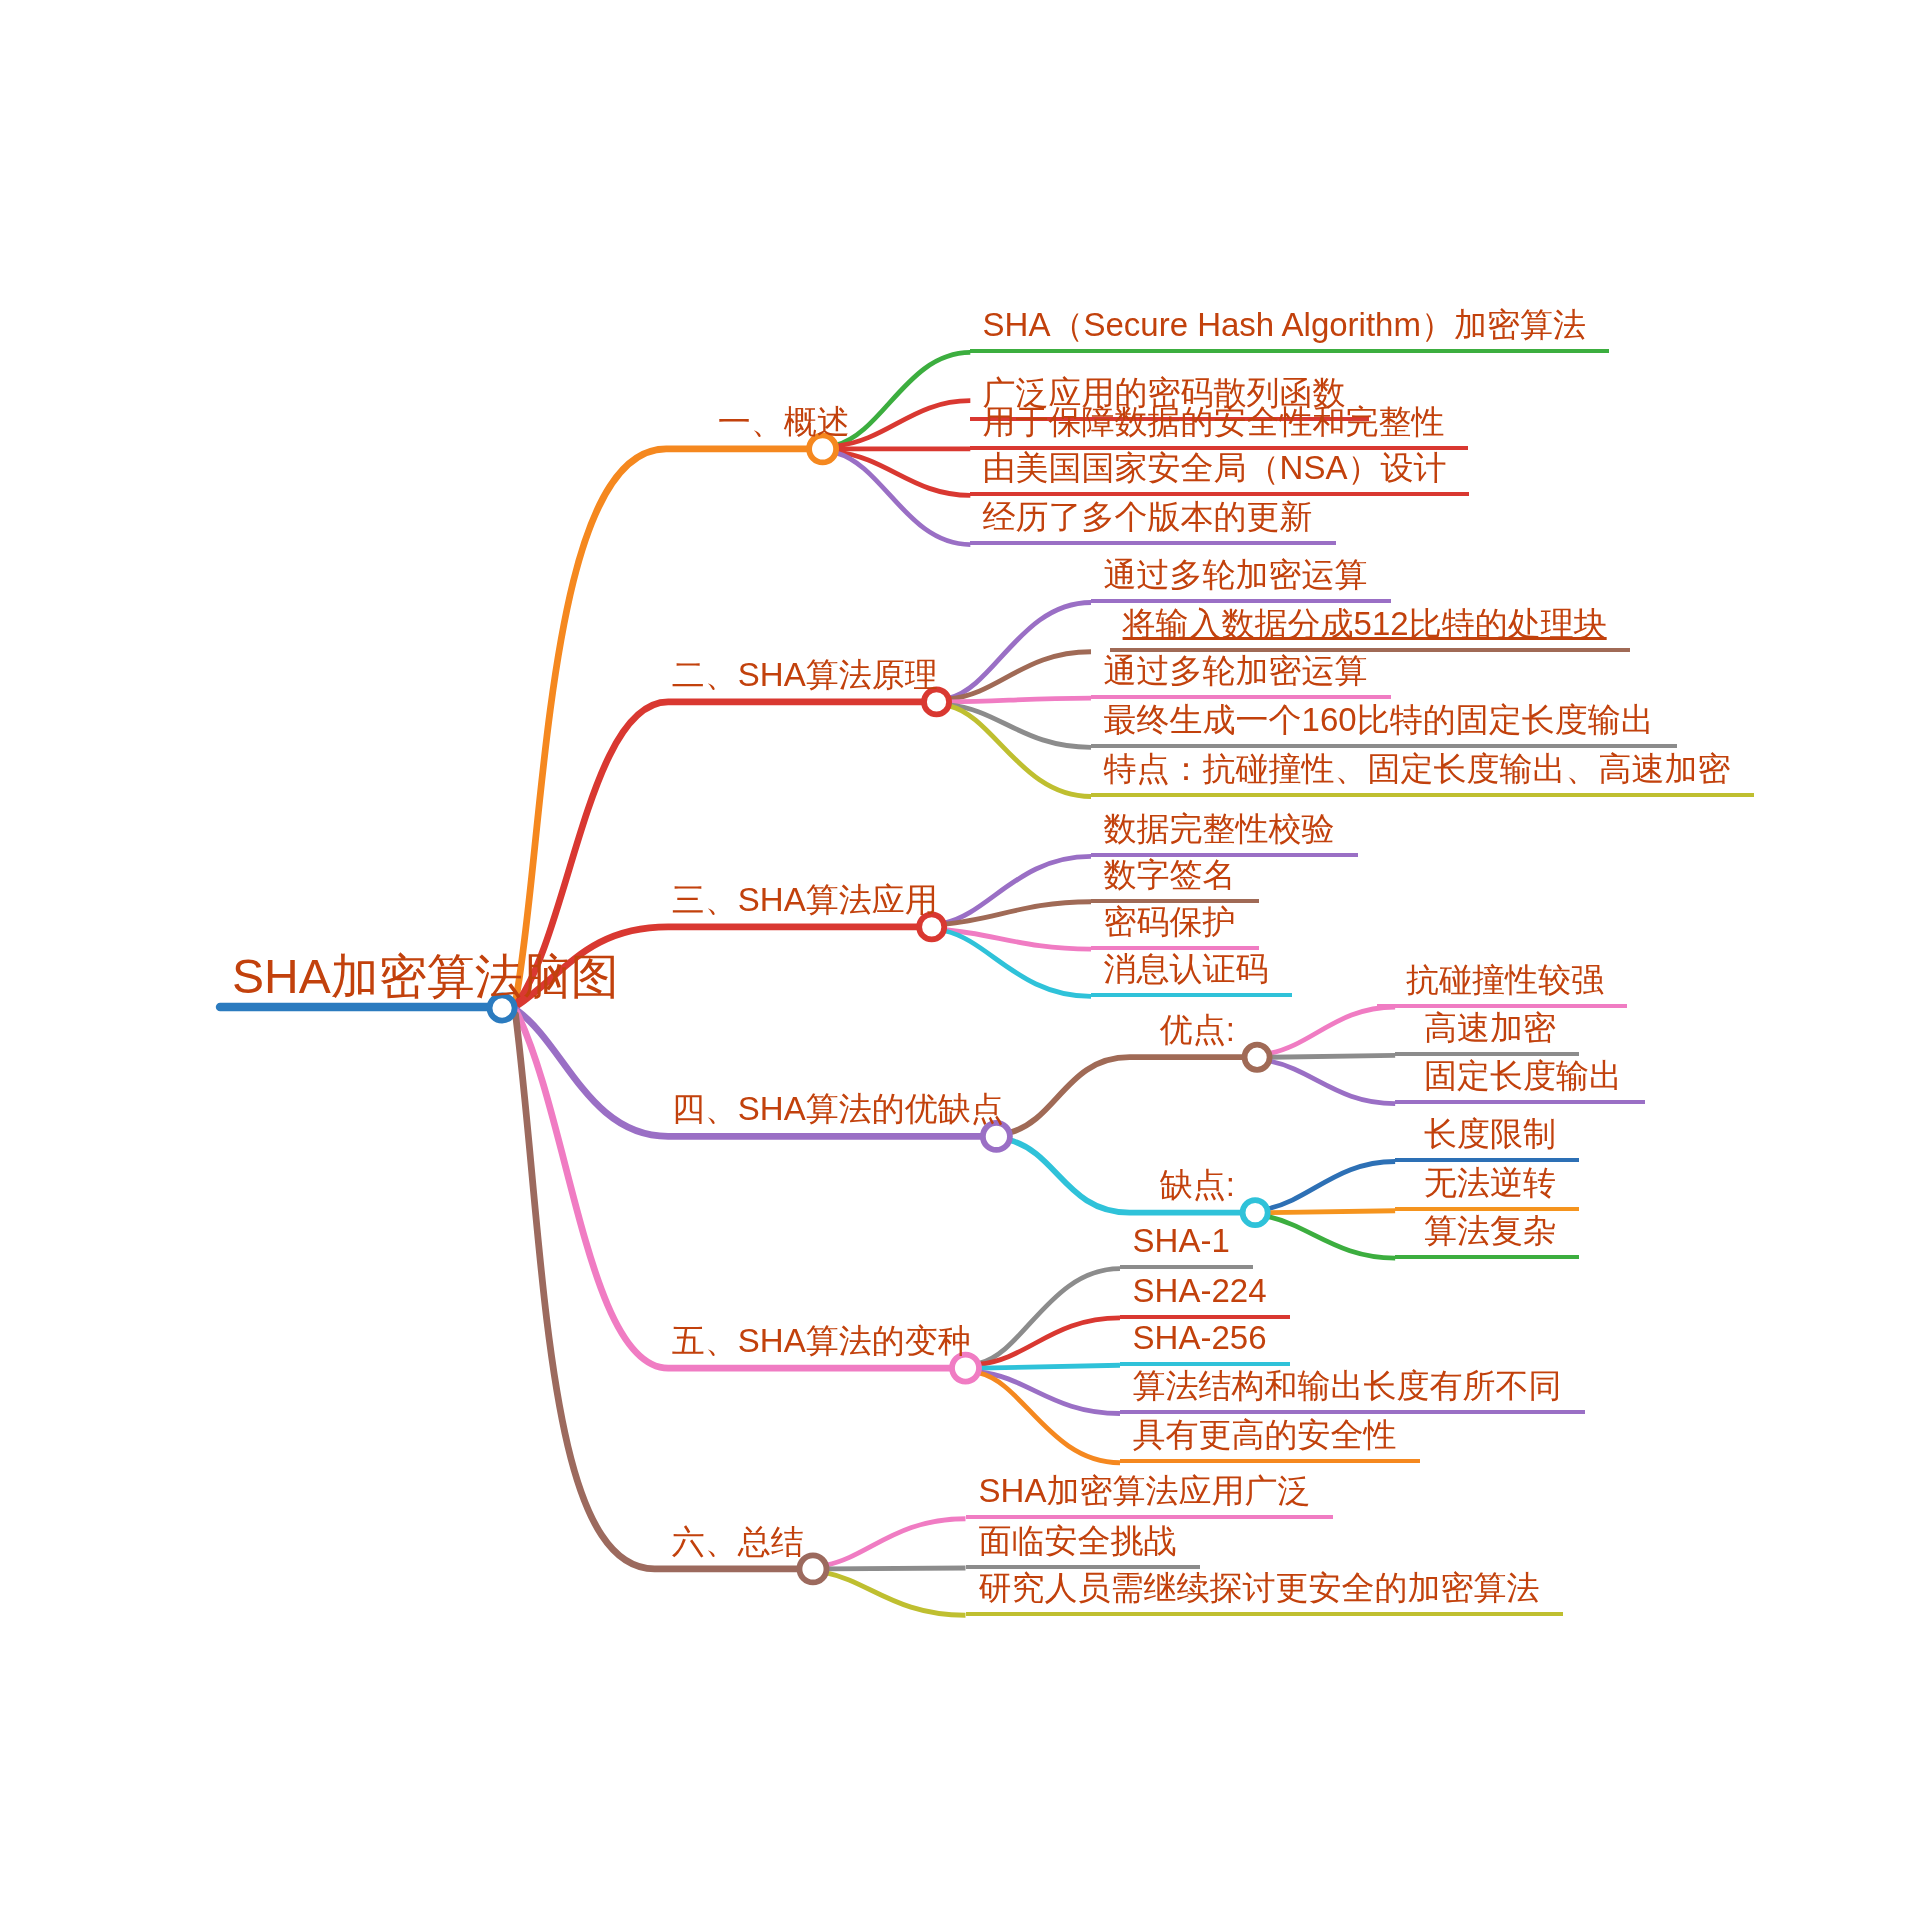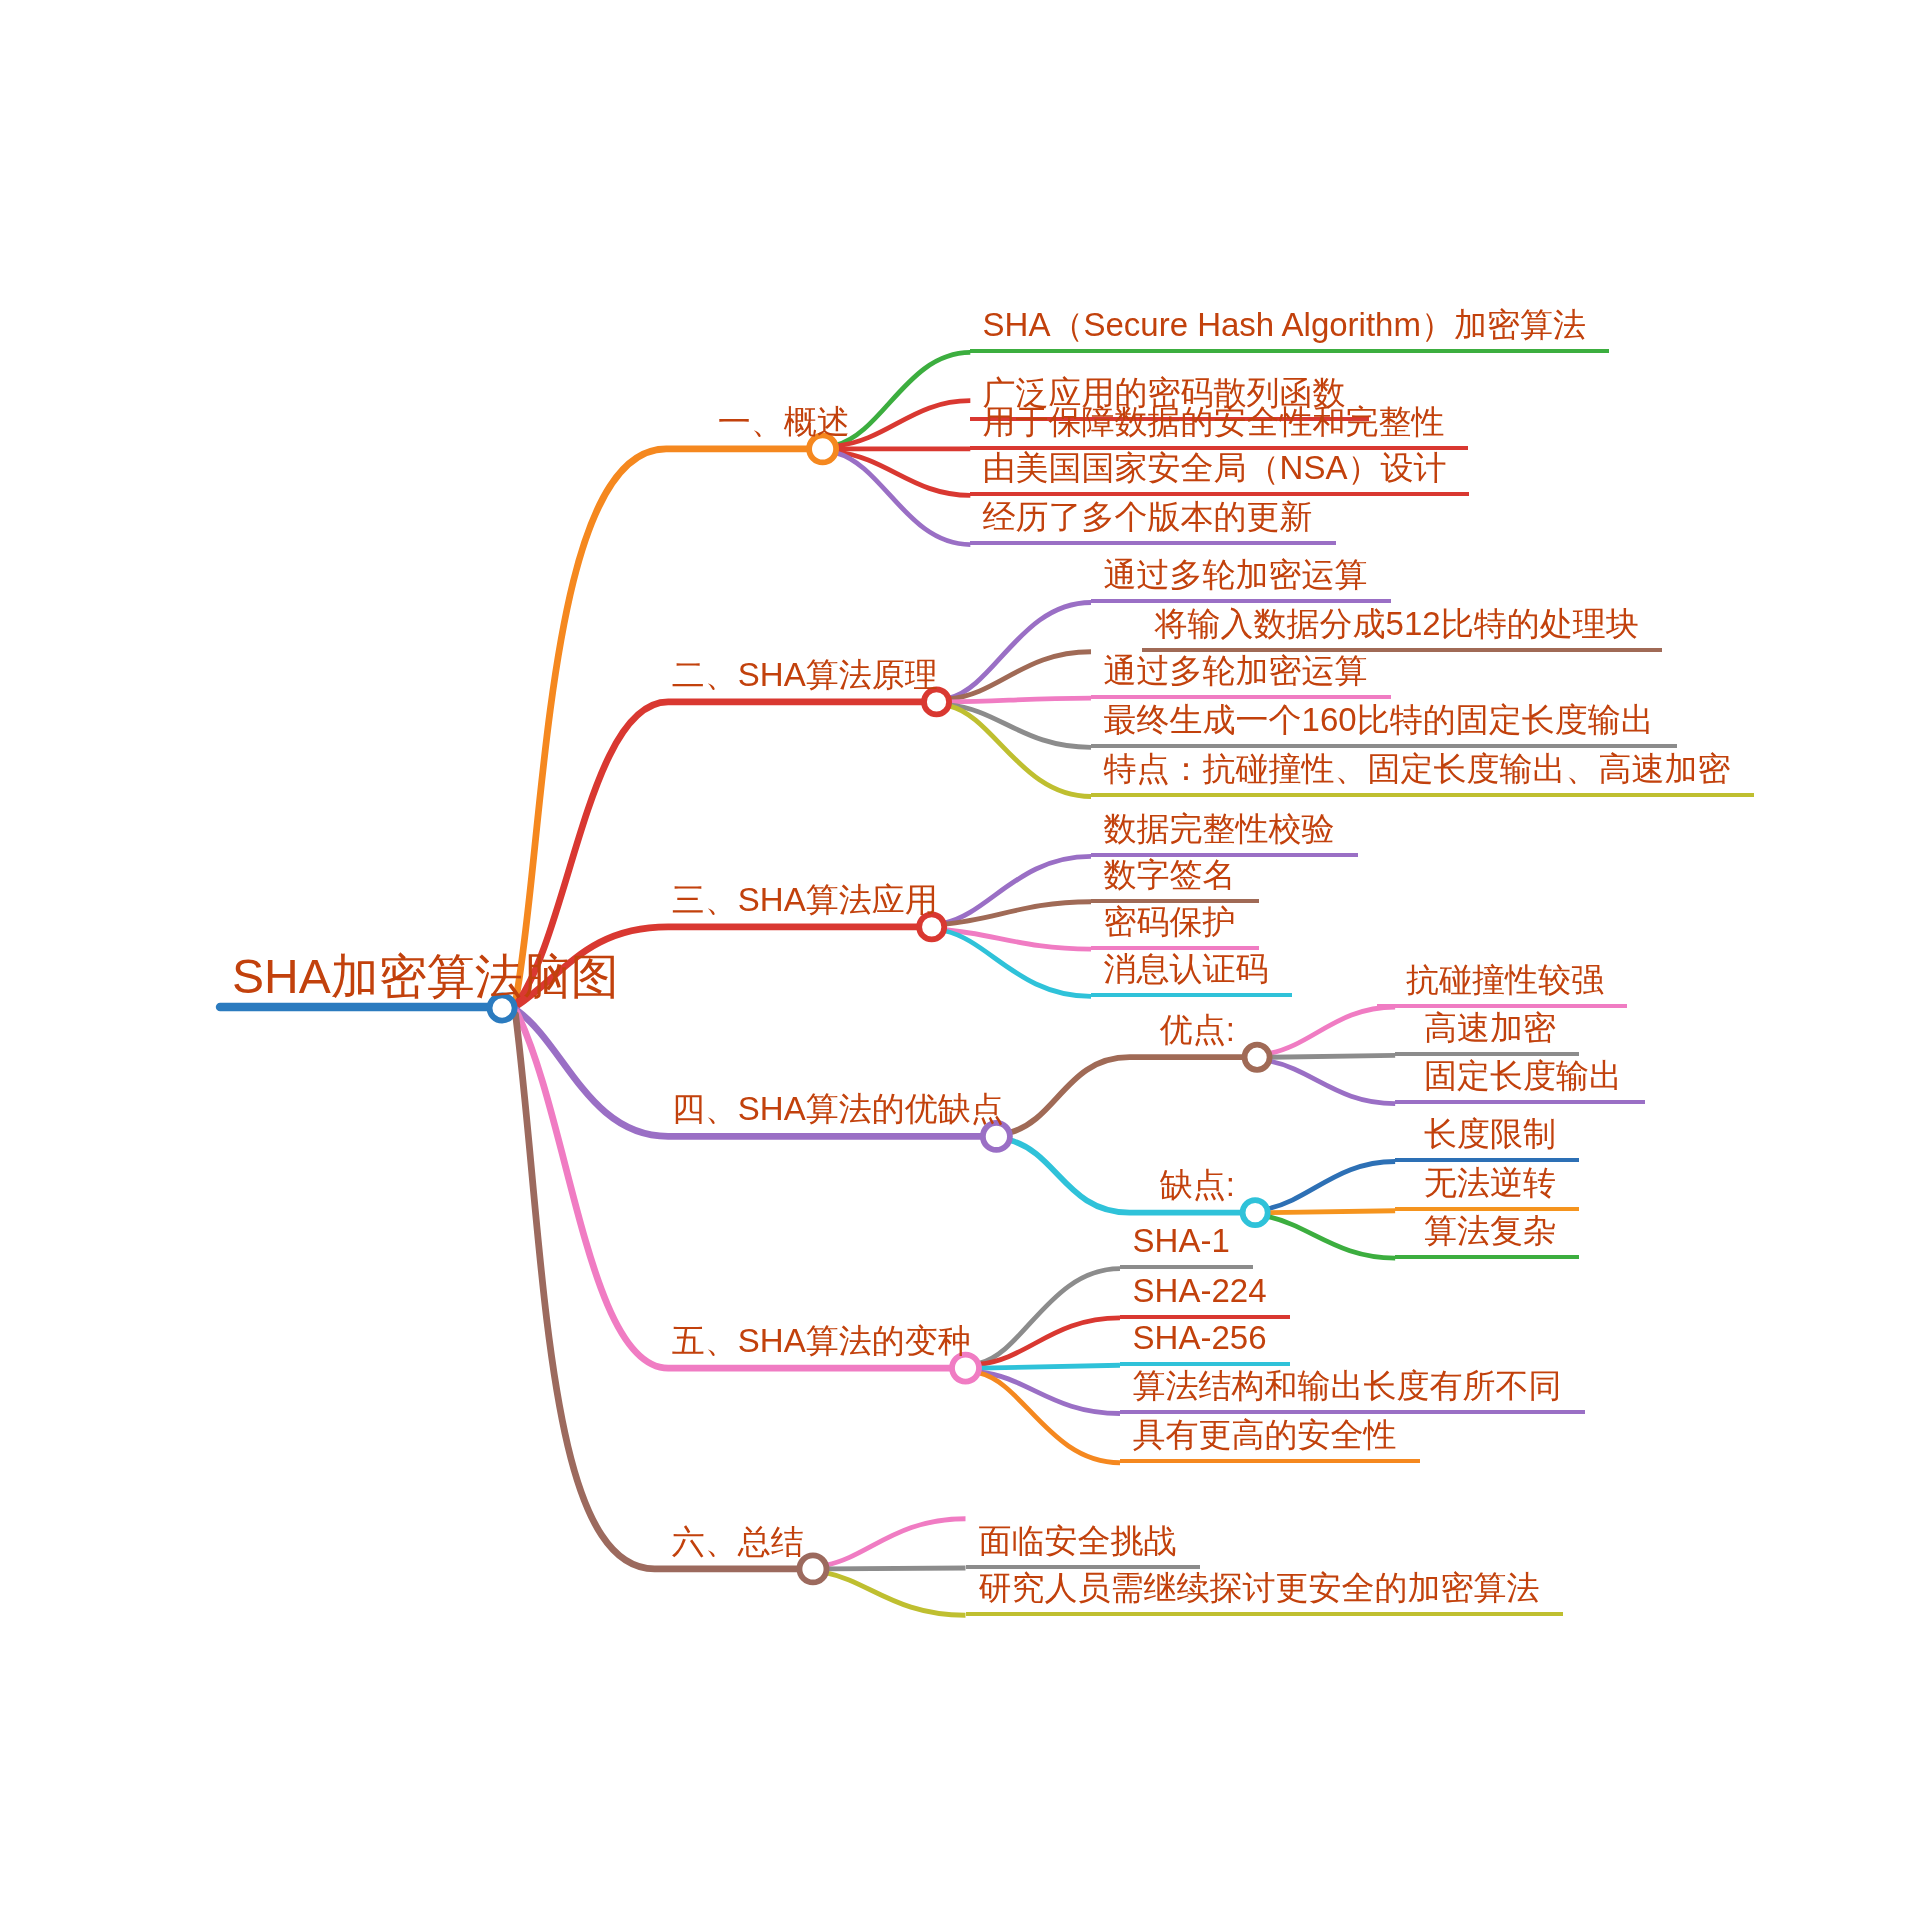--- a/index.html
+++ b/index.html
@@ -86,21 +86,21 @@
 <div class="lbl topic" style="left:666px;top:1320px;">五、SHA算法的变种</div>
 <div class="lbl topic" style="left:666px;top:1521px;">六、总结</div>
 
 <div class="lbl child" style="left: 970px; top: 304px; border-bottom-color: rgb(60, 174, 63);">SHA（Secure Hash Algorithm）加密算法</div>
 <div class="lbl child" style="left: 970px; top: 352px; border-bottom-color: rgb(217, 56, 49); margin-top: 20px;">广泛应用的密码散列函数</div>
 <div class="lbl child" style="left: 970px; top: 401px; border-bottom-color: rgb(217, 56, 49);">用于保障数据的安全性和完整性</div>
 <div class="lbl child" style="left: 970px; top: 447px; border-bottom-color: rgb(217, 56, 49);">由美国国家安全局（NSA）设计</div>
 <div class="lbl child" style="left: 970px; top: 496px; border-bottom-color: rgb(154, 111, 197);">经历了多个版本的更新</div>
 
 <div class="lbl child" style="left: 1091px; top: 554px; border-bottom-color: rgb(154, 111, 197);">通过多轮加密运算</div>
-<div class="lbl child" style="left: 1142px; top: 603px; border-bottom-color: rgb(160, 106, 86);">将输入数据分成512比特的处理块</div>
+<div class="lbl child" style="left: 1110px; top: 603px; border-bottom-color: rgb(160, 106, 86); text-decoration: underline;">将输入数据分成512比特的处理块</div>
 <div class="lbl child" style="left: 1091px; top: 650px; border-bottom-color: rgb(240, 124, 195);">通过多轮加密运算</div>
 <div class="lbl child" style="left: 1091px; top: 699px; border-bottom-color: rgb(140, 140, 140);">最终生成一个160比特的固定长度输出</div>
 <div class="lbl child" style="left: 1091px; top: 748px; border-bottom-color: rgb(191, 191, 48);">特点：抗碰撞性、固定长度输出、高速加密</div>
 
 <div class="lbl child" style="left: 1091px; top: 808px; border-bottom-color: rgb(154, 111, 197);">数据完整性校验</div>
 <div class="lbl child" style="left: 1091px; top: 854px; border-bottom-color: rgb(160, 106, 86);">数字签名</div>
 <div class="lbl child" style="left: 1091px; top: 901px; border-bottom-color: rgb(240, 124, 195);">密码保护</div>
 <div class="lbl child" style="left: 1091px; top: 948px; border-bottom-color: rgb(47, 194, 217);">消息认证码</div>
 
 <div class="lbl topic" style="left:1154px;top:1009px;">优点:</div>
@@ -113,17 +113,18 @@
 <div class="lbl gchild" style="left: 1395px; top: 1113px; border-bottom-color: rgb(45, 112, 181);">长度限制</div>
 <div class="lbl gchild" style="left: 1395px; top: 1162px; border-bottom-color: rgb(245, 148, 30);">无法逆转</div>
 <div class="lbl gchild" style="left: 1395px; top: 1210px; border-bottom-color: rgb(60, 174, 63);">算法复杂</div>
 
 <div class="lbl child" style="left: 1120px; top: 1220px; border-bottom-color: rgb(140, 140, 140);">SHA-1</div>
 <div class="lbl child" style="left: 1120px; top: 1270px; border-bottom-color: rgb(217, 56, 49);">SHA-224</div>
 <div class="lbl child" style="left: 1120px; top: 1317px; border-bottom-color: rgb(47, 194, 217);">SHA-256</div>
 <div class="lbl child" style="left: 1120px; top: 1365px; border-bottom-color: rgb(154, 111, 197);">算法结构和输出长度有所不同</div>
 <div class="lbl child" style="left: 1120px; top: 1414px; border-bottom-color: rgb(245, 136, 31);">具有更高的安全性</div>
 
+<div class="lbl child" style="left: 966px; top: 1470px; border-bottom-color: rgb(240, 124, 195);">SHA加密算法应用广泛</div>
 <div class="lbl child" style="left: 966px; top: 1520px; border-bottom-color: rgb(140, 140, 140);">面临安全挑战</div>
 <div class="lbl child" style="left: 966px; top: 1567px; border-bottom-color: rgb(191, 191, 48);">研究人员需继续探讨更安全的加密算法</div>
 
 </div>
 
 
 </body></html>

